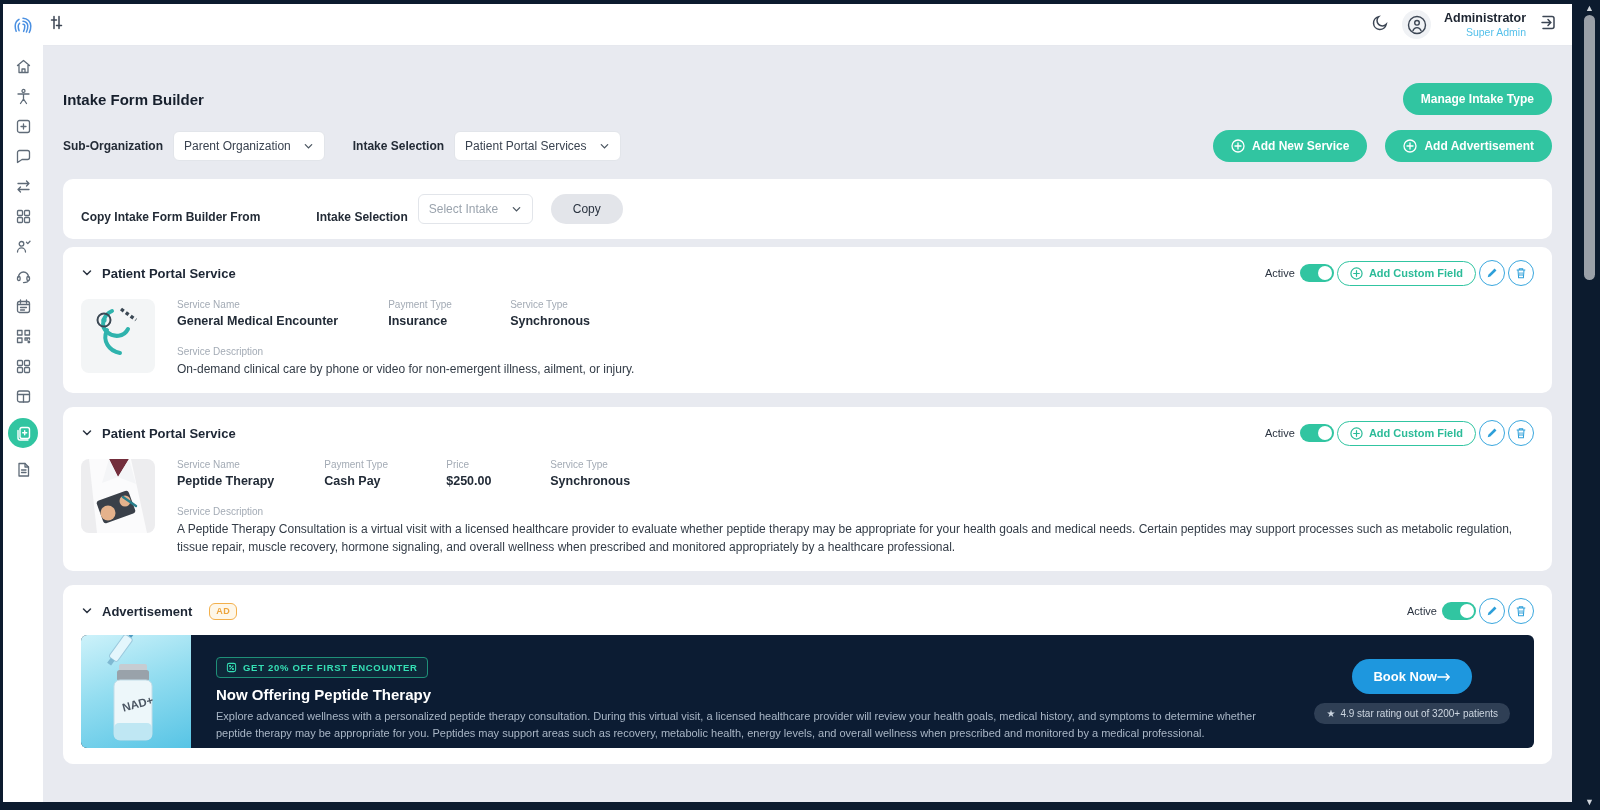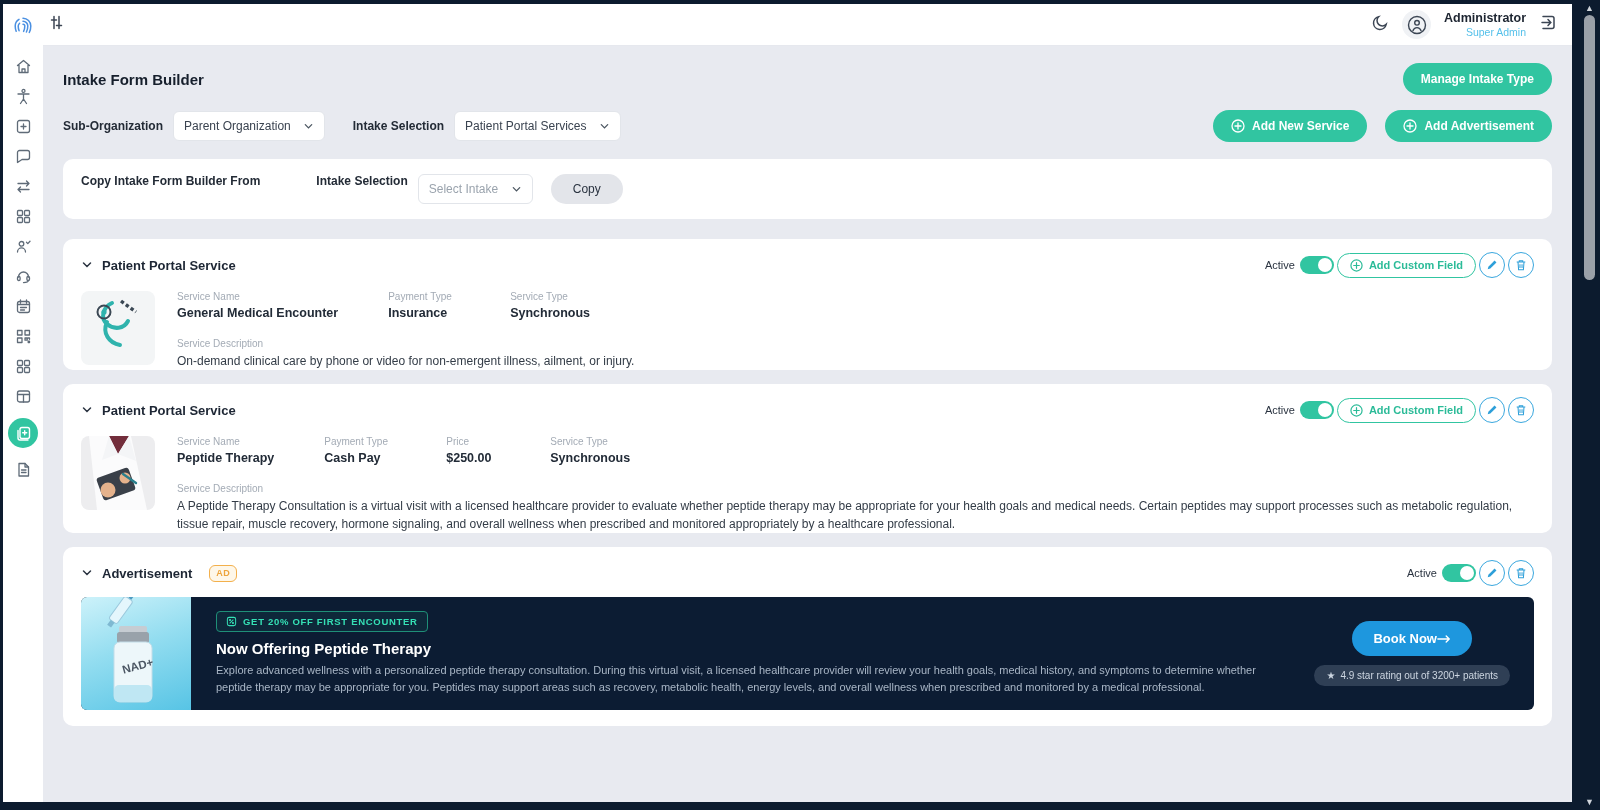--- a/index.html
+++ b/index.html
@@ -33,42 +33,42 @@
   .hdr-icon svg { stroke:#3c4654; fill:none; stroke-width:1.5; stroke-linecap:round; }
   .header-right { margin-left:auto; display:flex; align-items:center; gap:13px; }
   .avatar { width:29px; height:29px; border-radius:50%; background:#f0f2f5; display:flex; align-items:center; justify-content:center; }
   .user-block { text-align:right; line-height:1.2; }
   .user-name { font-size:12.5px; font-weight:bold; color:#1c2430; }
   .user-role { font-size:10.5px; color:#54c0ea; }
 
   
   .content { position:absolute; left:40px; top:42px; right:0; bottom:0; padding:17px 20px 0 20px; overflow:hidden; }
   .row { display:flex; align-items:center; }
-  .title-row { justify-content:space-between; margin-bottom:15px; }
+  .title-row { justify-content:space-between; margin-bottom:15px;margin-top:20px; }
   .page-title { font-size:15px; font-weight:bold; color:#161f2c; }
 
   .btn-green { background:#31c5a1; color:#fff; font-weight:bold; font-size:12px; border:none; border-radius:18px; padding:9px 18px; display:inline-flex; align-items:center; gap:7px; cursor:pointer; font-family:inherit; }
   .btn-outline-green { background:#fff; border:1px solid #31c5a1; color:#2bbb98; font-weight:bold; font-size:11px; border-radius:15px; padding:5px 12px; display:inline-flex; align-items:center; gap:6px; cursor:pointer; font-family:inherit; }
   .btn-gray { background:#e3e5ea; border:none; color:#2a3340; font-size:12px; border-radius:17px; padding:8px 22px; cursor:pointer; font-family:inherit; }
 
   .filter-row { margin-bottom:17px; }
   .fld-label { font-size:12px; font-weight:bold; color:#232b36; margin-right:10px; }
   .select { display:inline-flex; align-items:center; justify-content:space-between; gap:12px; background:#fff; border:1px solid #e2e5ea; border-radius:6px; padding:7px 10px; font-size:12px; color:#3a4350; cursor:pointer; min-width:120px; }
   .select .ph { color:#9aa3ad; }
   .gap28 { width:28px; } .gap18 { width:18px; }
   .filters-right { margin-left:auto; display:flex; gap:18px; }
 
   .card { background:#fff; border-radius:10px; }
-  .copy-card { padding:15px 18px; margin-bottom:20px; display:flex; align-items:flex-start; }
+  .copy-card { padding:15px 18px; margin-bottom:8px; display:flex; align-items:flex-end; }
   .dep-card { padding:10px 18px; margin-bottom:16px; display:flex; align-items:center; justify-content:space-between; min-height:40px; }
   .card-head-left { display:flex; align-items:center; gap:9px; }
   .card-title { font-size:13px; font-weight:bold; color:#1d2634; }
   .chev { display:inline-flex; cursor:pointer; }
 
-  .svc-card { padding:13px 18px 0; margin-bottom:14px; }
+  .svc-card { padding:13px 18px 15px; margin-bottom:14px; }
   .svc-head { display:flex; align-items:center; justify-content:space-between; margin-bottom:13px; }
   .svc-controls { display:flex; align-items:center; gap:3px; }
   .active-label { font-size:11px; color:#2a3340; margin-right:2px; }
   .toggle { width:34px; height:18px; border-radius:9px; background:#31c5a1; position:relative; cursor:pointer; flex-shrink:0; }
   .toggle::after { content:''; position:absolute; right:2px; top:2px; width:14px; height:14px; border-radius:50%; background:#fff; }
   .icon-btn { width:26px; height:26px; border-radius:50%; border:1.4px solid #3aa7de; background:#fff; display:inline-flex; align-items:center; justify-content:center; cursor:pointer; }
 
   .svc-body { display:flex; }
   .thumb { width:74px; height:74px; border-radius:8px; overflow:hidden; flex-shrink:0; }
   .svc-info { margin-left:22px; flex:1; }
@@ -76,21 +76,21 @@
   .f-label { font-size:10px; color:#a3abb5; margin-bottom:4px; }
   .f-value { font-size:12.5px; font-weight:bold; color:#222b37; }
   .svc-desc { margin-top:18px; }
   .desc-text { font-size:12px; color:#333c47; margin-top:4px; line-height:1.45; max-width:1400px; }
 
   
   .ad-card { padding:13px 18px 16px; }
   .ad-badge { border:1px solid #f3b04c; background:#fef7e9; color:#eda43c; font-size:9px; font-weight:bold; border-radius:6px; padding:2.5px 6px; margin-left:8px; letter-spacing:.5px; }
   .ad-banner { display:flex; background:#0c1c33; border-radius:6px; overflow:hidden; height:113px; margin-top:11px; }
   .ad-img { width:110px; flex-shrink:0; background:linear-gradient(160deg,#cdf2fa 0%,#93ddf0 45%,#57c4e5 100%); position:relative; }
-  .ad-mid { flex:1; padding:14px 26px 0 25px; min-width:0; }
+  .ad-mid { flex:1; padding:22px 26px 0 25px; min-width:0; }
   .ad-offer { display:inline-flex; align-items:center; gap:6px; border:1px solid #1f8f78; color:#35e0b5; background:rgba(49,197,161,0.07); font-size:9.5px; font-weight:bold; letter-spacing:.7px; padding:4px 9px; border-radius:4px; }
   .ad-headline { color:#fff; font-weight:bold; font-size:15px; margin-top:8px; }
   .ad-desc { color:#a9b6c6; font-size:11px; line-height:1.55; margin-top:5px; max-width:1125px; }
   .ad-right { display:flex; flex-direction:column; align-items:center; justify-content:center; gap:9px; padding-right:24px; flex-shrink:0; }
   .btn-book { background:#1e97de; border:none; color:#fff; font-weight:bold; font-size:13px; padding:10px 21px; border-radius:19px; display:inline-flex; align-items:center; cursor:pointer; font-family:inherit; }
   .ad-rating { background:rgba(140,155,175,0.28); color:#cdd6e1; font-size:10px; padding:5px 12px; border-radius:11px; display:inline-flex; align-items:center; gap:5px; }
   .star { color:#cdd6e1; font-size:10px; }
 </style>
 </head>
 <body>

